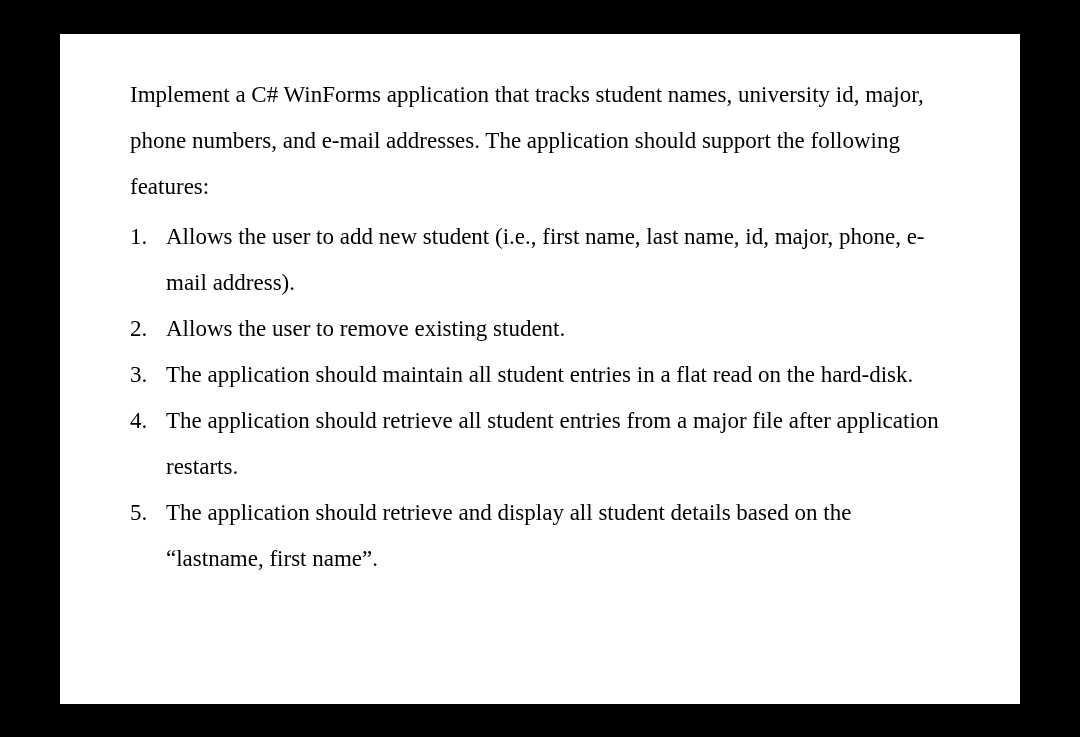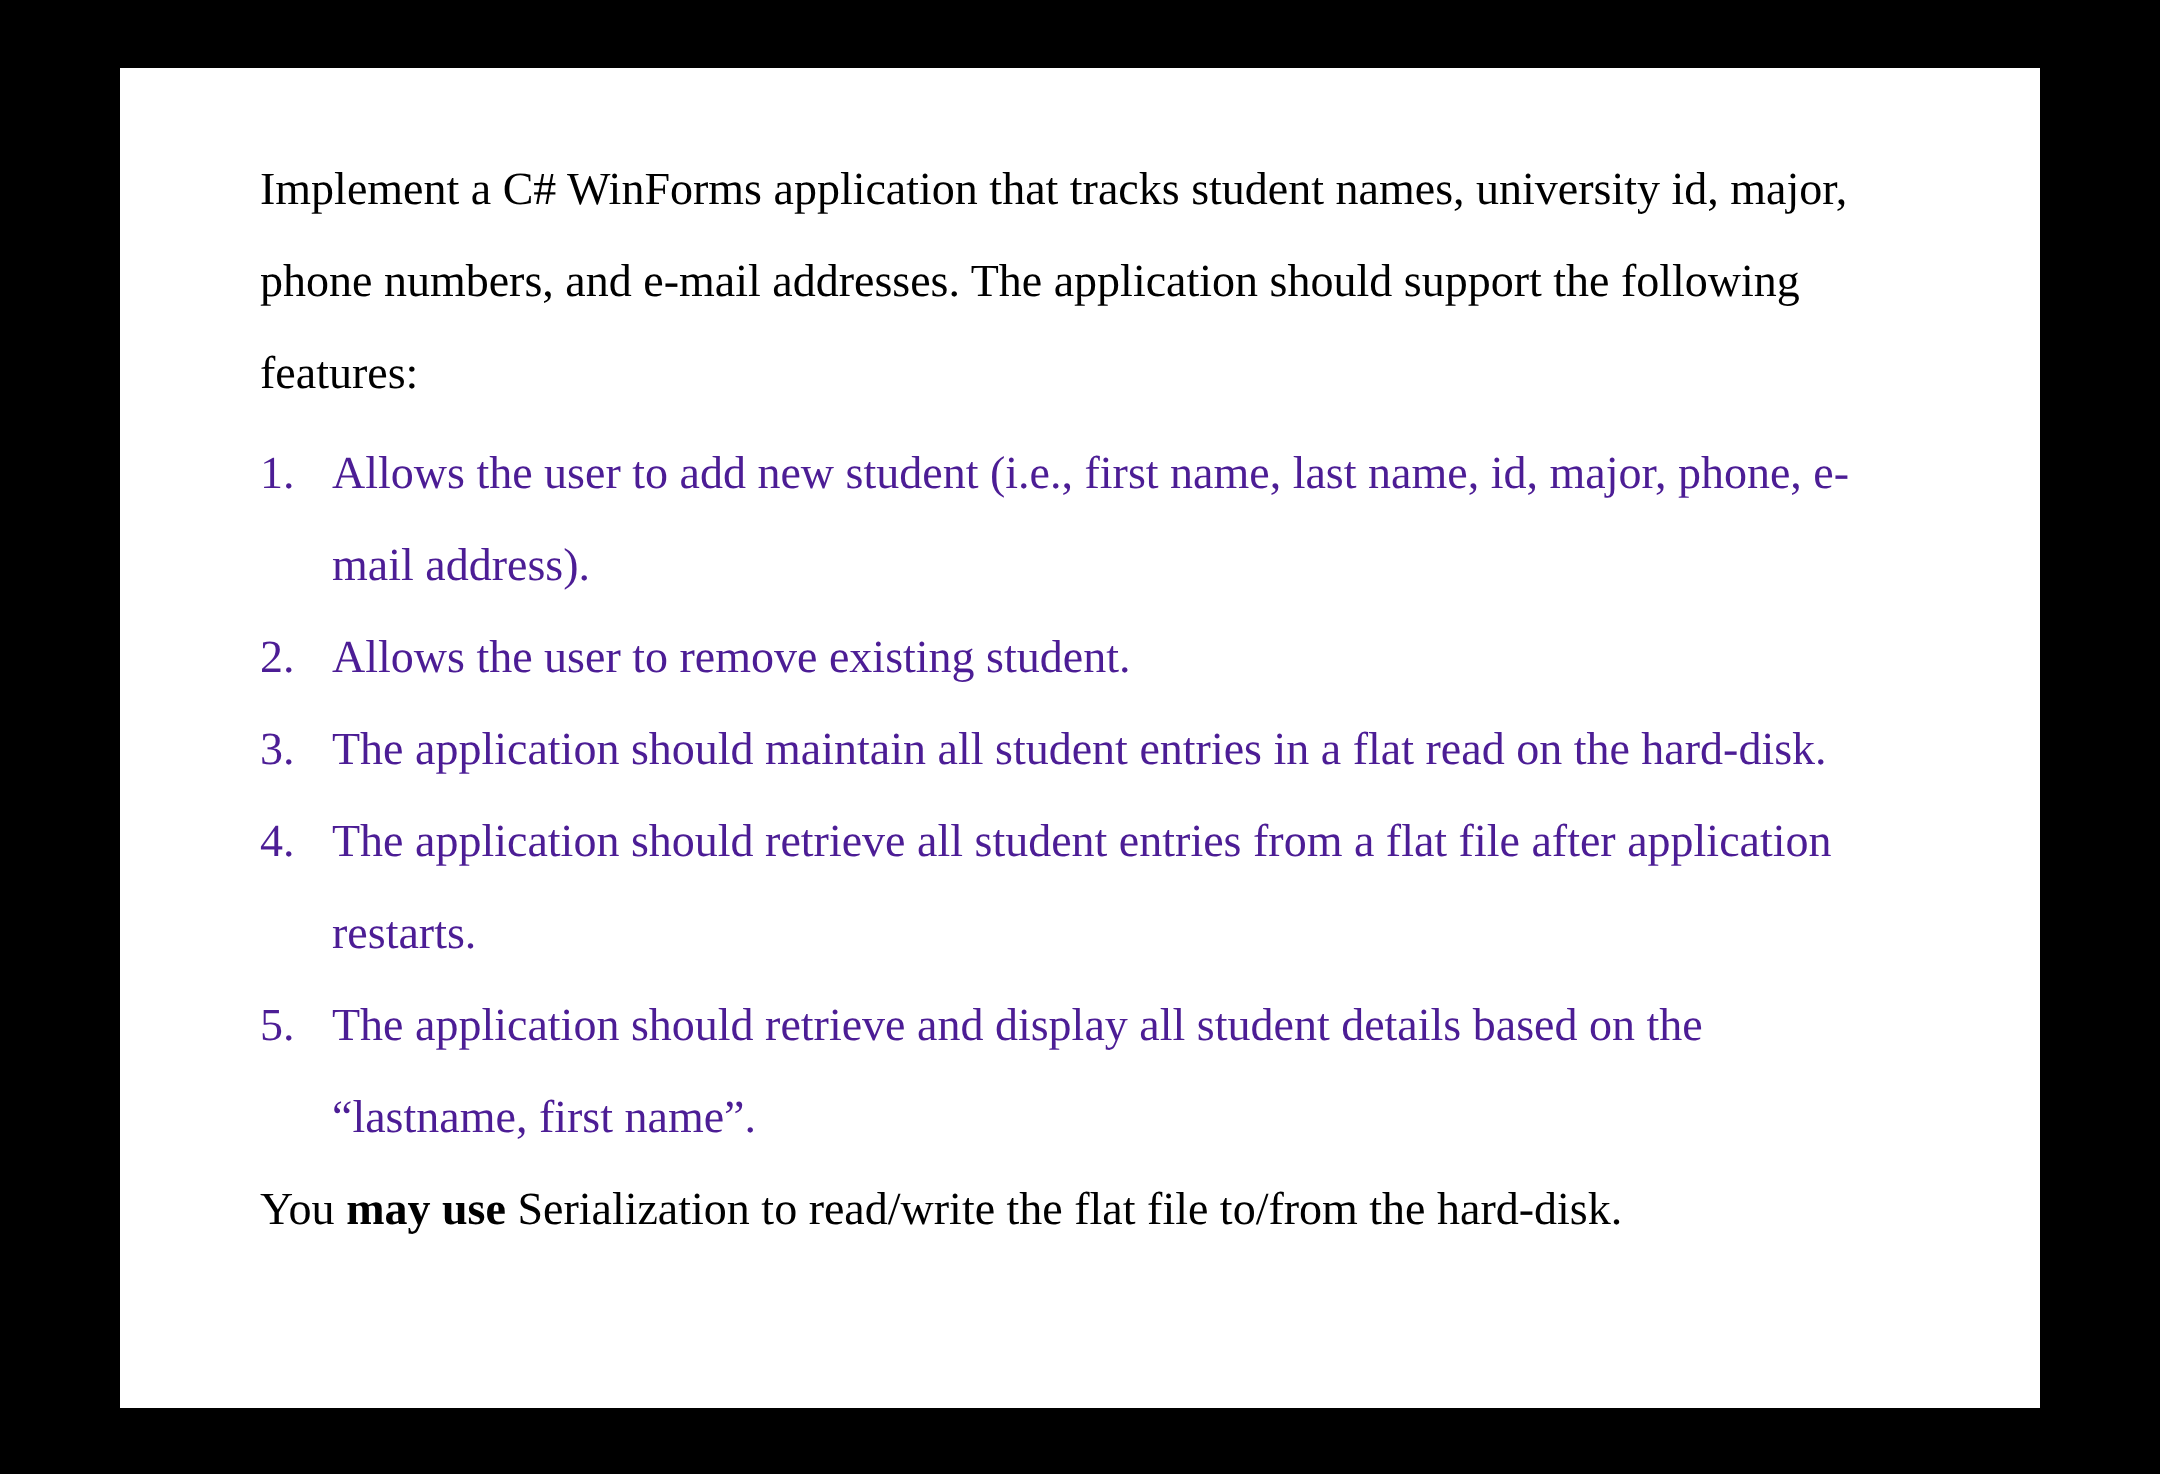--- a/index.html
+++ b/index.html
@@ -29,21 +29,21 @@
       margin-bottom: 4px;
     }
     .ordered-list {
       list-style: none;
       counter-reset: item;
       padding-left: 0;
     }
     .list-item {
       counter-increment: item;
       font-size: 23px;
-      color: #4c1d95;
+      color: #000000;
       line-height: 2.0;
       padding-left: 36px;
       position: relative;
     }
     .list-item::before {
       content: counter(item) ".";
       position: absolute;
       left: 0;
       top: 0;
     }
@@ -59,19 +59,16 @@
   </style>
 </head>
 <body>
 
 <div class="document-card">
   <p class="intro-paragraph">Implement a C# WinForms application that tracks student names, university id, major, phone numbers, and e-mail addresses. The application should support the following features:</p>
   <ol class="ordered-list">
     <li class="list-item">Allows the user to add new student (i.e., first name, last name, id, major, phone, e-mail address).</li>
     <li class="list-item">Allows the user to remove existing student.</li>
     <li class="list-item">The application should maintain all student entries in a flat read on the hard-disk.</li>
-    <li class="list-item">The application should retrieve all student entries from a flat file after application restarts.</li>
+    <li class="list-item">The application should retrieve all student entries from a major file after application restarts.</li>
     <li class="list-item">The application should retrieve and display all student details based on the “lastname, first name”.</li>
   </ol>
-  <p class="closing-paragraph">
-    <span>You </span><span class="bold">may use</span><span> Serialization to read/write the flat file to/from the hard-disk.</span>
-  </p>
 </div>
 
 </body></html>

